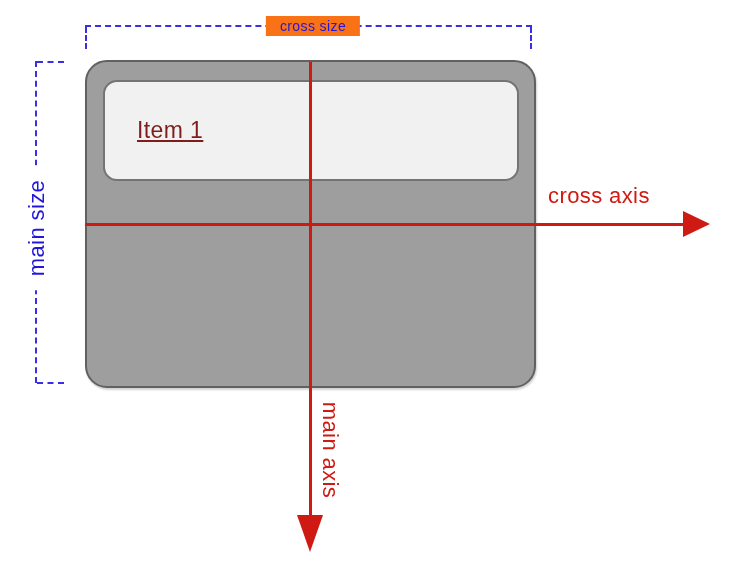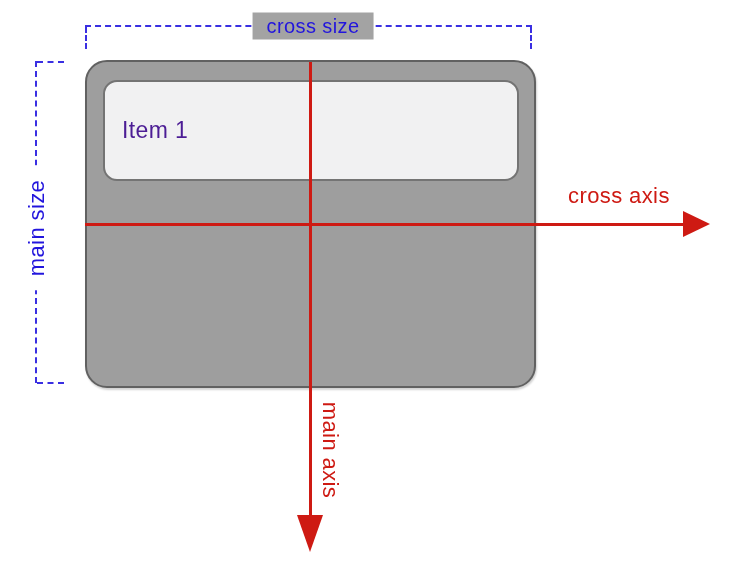--- a/index.html
+++ b/index.html
@@ -34,47 +34,48 @@
     background: #f1f1f2;
     border: 2px solid #747474;
     border-radius: 14px;
     box-sizing: border-box;
     display: flex;
     align-items: center;
   }
   .flex-item-1 { top: 80px;  height: 101px; }
   .flex-item-2 { top: 200px; height: 171px; }
   .flex-item .item-label {
-    padding-left: 17px;
+    padding-left: 32px;
     font-size: 23px;
     letter-spacing: 0.4px;
-    color: #4c1d95;
+    color: #7f1d1d;
+    text-decoration: underline;
   }
 
   
   .cross-size-line {
     position: absolute;
     left: 85px; top: 25px;
     width: 447px; height: 0;
     border-top: 2px dashed #3a2fe2;
   }
   .cross-size-tick {
     position: absolute;
     top: 27px; height: 22px; width: 0;
     border-left: 2px dashed #3a2fe2;
   }
   .cross-size-tick.left  { left: 85px; }
   .cross-size-tick.right { left: 530px; }
   .cross-size-label {
     position: absolute;
     left: 313px; top: 26px;
     transform: translate(-50%, -50%);
-    background: #a3a3a3;
+    background: #f97316;
     padding: 2px 14px;
-    font-size: 20px;
+    font-size: 14px;
     letter-spacing: 0.4px;
     color: #2215dd;
     white-space: nowrap;
   }
 
   .main-size-line {
     position: absolute;
     left: 35px; top: 61px;
     height: 322px; width: 0;
     border-left: 2px dashed #3a2fe2;
@@ -108,21 +109,21 @@
   .cross-axis-arrowhead {
     position: absolute;
     left: 683px; top: 211px;
     width: 0; height: 0;
     border-top: 13px solid transparent;
     border-bottom: 13px solid transparent;
     border-left: 27px solid #ce1a13;
   }
   .cross-axis-label {
     position: absolute;
-    left: 568px; top: 183px;
+    left: 548px; top: 183px;
     font-size: 22px;
     letter-spacing: 0.4px;
     color: #ce1a13;
     white-space: nowrap;
   }
 
   .main-axis-line {
     position: absolute;
     left: 309px; top: 62px;
     width: 3px; height: 455px;

